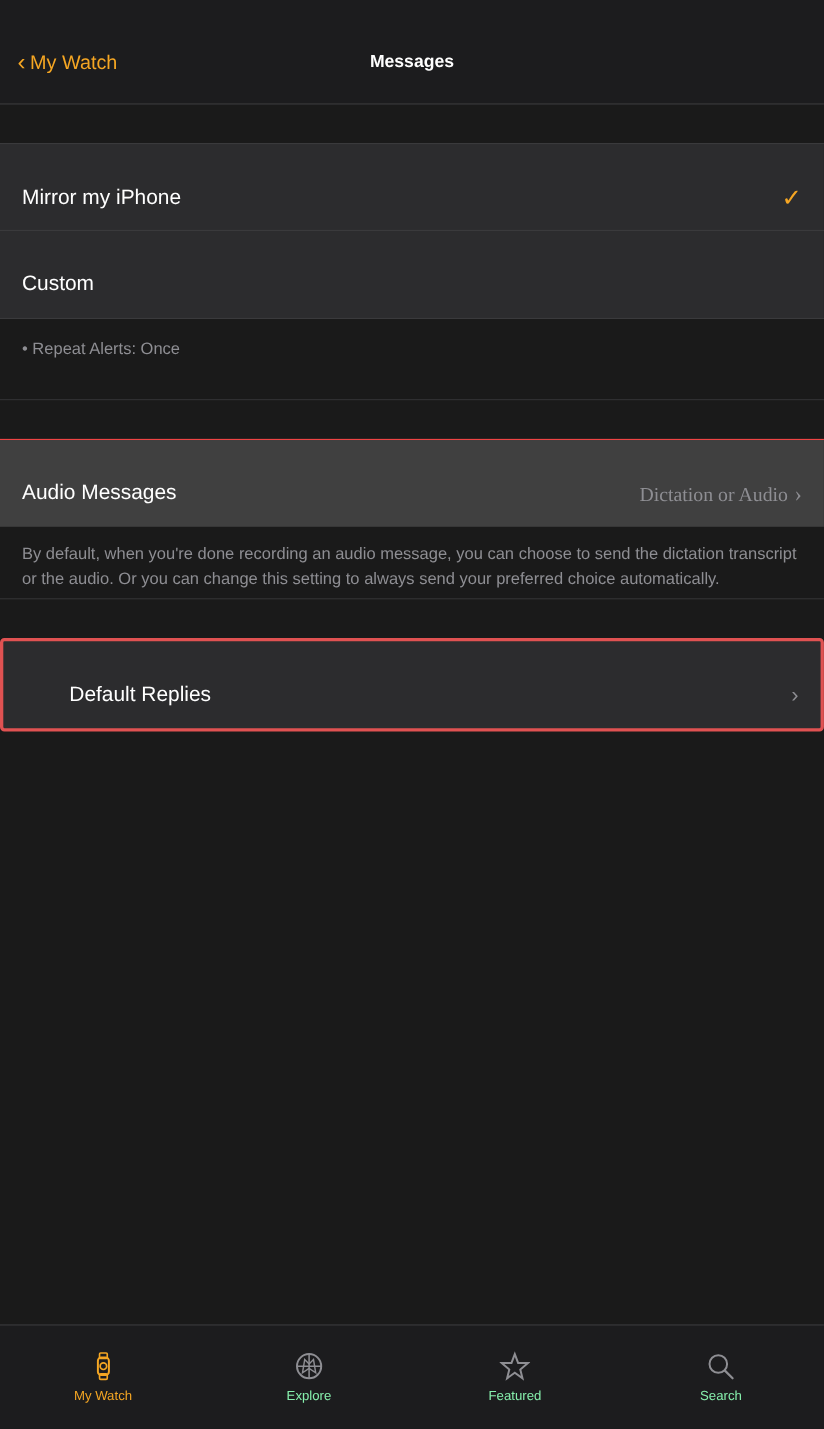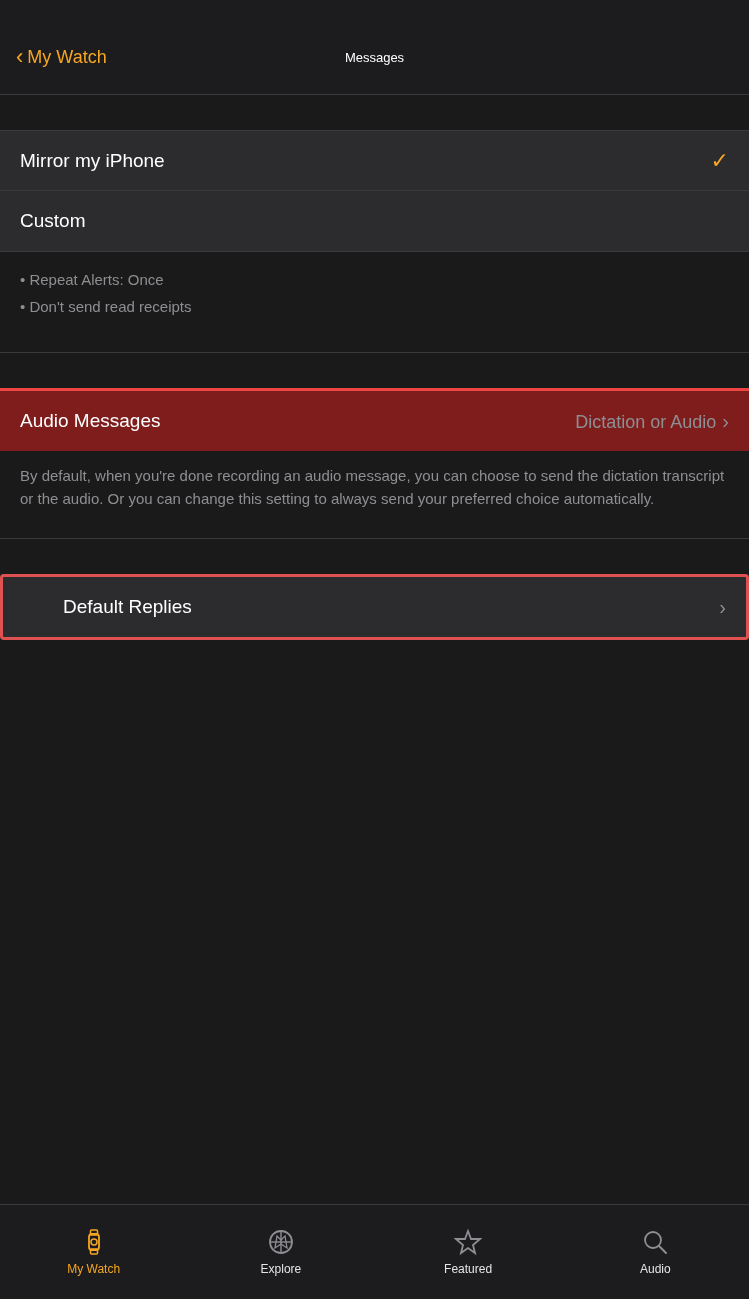--- a/index.html
+++ b/index.html
@@ -45,22 +45,22 @@
       color: #f5a623;
     }
 
     .nav-back-text {
       font-size: 18px;
       color: #f5a623;
       font-weight: 400;
     }
 
     .nav-title {
-      font-size: 13px;
-      font-weight: 400;
+      font-size: 16px;
+      font-weight: 700;
       color: #ffffff;
       text-align: center;
     }
 
     
     .section-gap {
       height: 35px;
       background-color: #1a1a1a;
     }
 
@@ -72,55 +72,57 @@
     }
 
     .settings-row {
       display: flex;
       align-items: center;
       justify-content: space-between;
       padding: 0 20px;
       height: 60px;
       border-bottom: 1px solid #3a3a3c;
       cursor: pointer;
+      margin-top: 19px;
     }
 
     .settings-row:last-child {
       border-bottom: none;
     }
 
     .settings-row-label {
       font-size: 19px;
       color: #ffffff;
       font-weight: 400;
     }
 
     .settings-row-value {
       display: flex;
-      align-items: flex-end;
+      align-items: center;
       color: #8e8e93;
       font-size: 18px;
+      font-family: Liberation Serif, serif;
     }
 
     .check-icon {
       color: #f5a623;
       font-size: 22px;
       font-weight: 400;
     }
 
     .chevron-right {
       color: #8e8e93;
       font-size: 20px;
       margin-left: 6px;
     }
 
     
     .info-section {
       background-color: #1a1a1a;
-      padding: 14px 20px 28px 20px;
+      padding: 14px 20px 6px 20px;
       border-bottom: 1px solid #3a3a3c;
     }
 
     .info-text {
       font-size: 15px;
       color: #8e8e93;
       line-height: 1.5;
     }
 
     
@@ -131,22 +133,22 @@
     }
 
     .bullet-text {
       font-size: 15px;
       color: #8e8e93;
       line-height: 1.8;
     }
 
     
     .audio-messages-group {
-      background-color: #7f1d1d;
-      border-top: 3px solid #ef4444;
+      background-color: #404040;
+      border-top: 1px solid #ef4444;
       border-bottom: none;
     }
 
     
     .default-replies-group {
       background-color: #2c2c2e;
       border: 3px solid #e05252;
       border-radius: 4px;
       margin: 0;
       padding-left: 40px;
@@ -185,21 +187,21 @@
       width: 30px;
       height: 30px;
       margin-bottom: 5px;
       display: flex;
       align-items: center;
       justify-content: center;
     }
 
     .tab-label {
       font-size: 12px;
-      color: #e5e5e5;
+      color: #86efac;
     }
 
     .tab-label.active {
       color: #f5a623;
     }
 
     .tab-icon svg {
       width: 28px;
       height: 28px;
     }
@@ -222,21 +224,20 @@
     <span class="settings-row-label">Mirror my iPhone</span>
     <span class="check-icon">✓</span>
   </div>
   <div class="settings-row">
     <span class="settings-row-label">Custom</span>
   </div>
 </div>
 
 <div class="bullets-section">
   <div class="bullet-text">• Repeat Alerts: Once</div>
-  <div class="bullet-text">• Don't send read receipts</div>
 </div>
 
 <div class="section-gap"></div>
 
 <div class="audio-messages-group settings-group">
   <div class="settings-row">
     <span class="settings-row-label">Audio Messages</span>
     <div class="settings-row-value">
       <span>Dictation or Audio</span>
       <span class="chevron-right">›</span>
@@ -292,16 +293,16 @@
     <span class="tab-label">Featured</span>
   </div>
 
   <div class="tab-item">
     <div class="tab-icon">
       <svg viewBox="0 0 28 28" fill="none" xmlns="http://www.w3.org/2000/svg">
         <circle cx="12" cy="12" r="8" stroke="#8e8e93" stroke-width="1.8" fill="none"></circle>
         <line x1="18" y1="18" x2="25" y2="25" stroke="#8e8e93" stroke-width="2" stroke-linecap="round"></line>
       </svg>
     </div>
-    <span class="tab-label">Audio</span>
+    <span class="tab-label">Search</span>
   </div>
 
 </div>
 
 </body></html>

